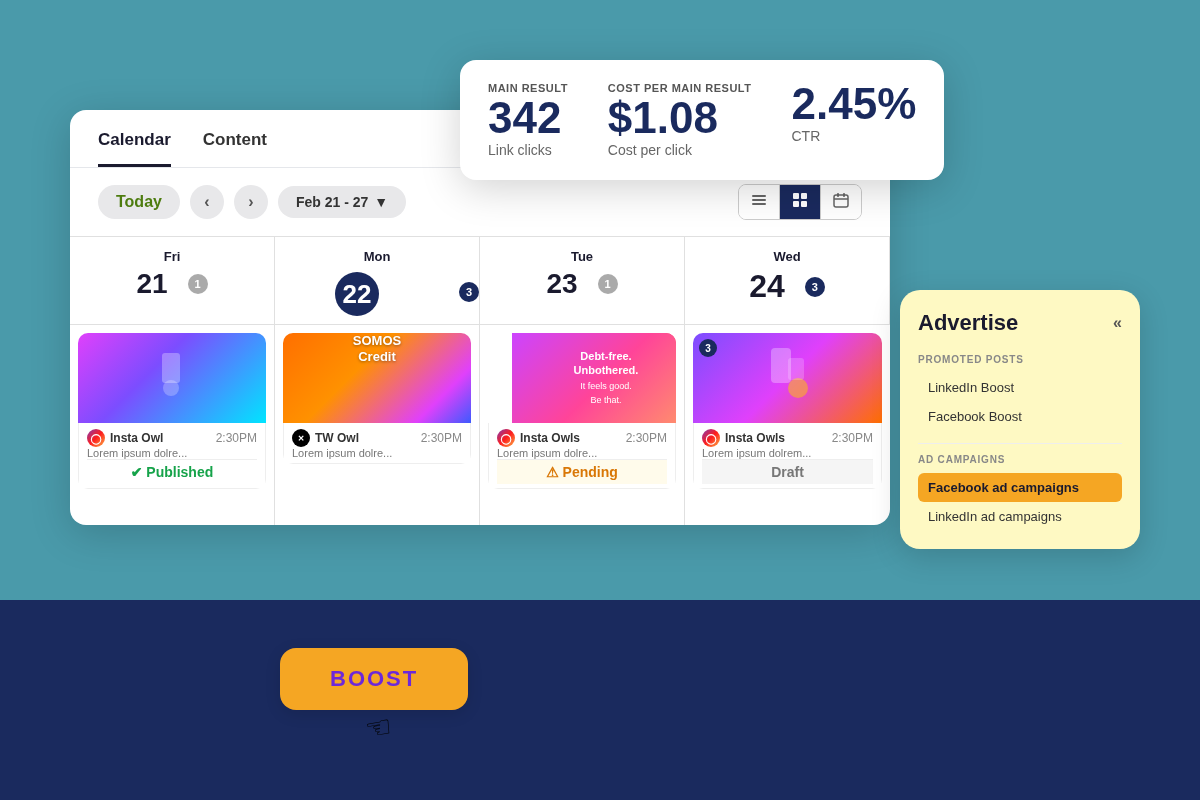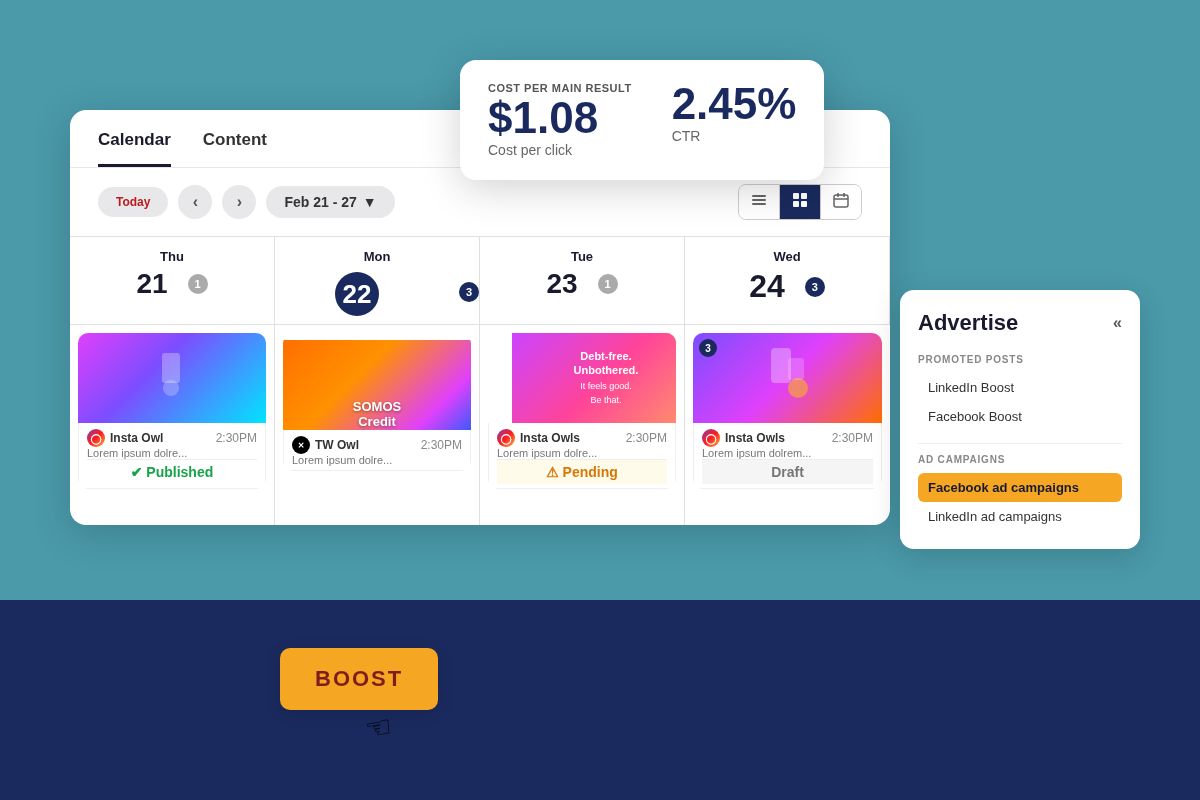--- a/index.html
+++ b/index.html
@@ -50,23 +50,23 @@
       display: flex;
       align-items: center;
       padding: 16px 28px;
       gap: 10px;
     }
     .btn-today {
       background: #e8e8ea;
       border: none;
       border-radius: 20px;
       padding: 8px 18px;
-      font-size: 12px;
+      font-size: 16px;
       font-weight: 600;
-      color: #b91c1c;
+      color: #4d7c0f;
       cursor: pointer;
     }
     .btn-nav {
       background: #e8e8ea;
       border: none;
       border-radius: 50%;
       width: 34px;
       height: 34px;
       font-size: 16px;
       cursor: pointer;
@@ -236,25 +236,24 @@
       align-items: center;
       justify-content: center;
       overflow: hidden;
       position: relative;
     }
     .thumb-somos {
       width: 100%;
       height: 90px;
       background: linear-gradient(135deg, #ff6f00 0%, #ff9100 40%, #e040fb 80%, #3d5afe 100%);
       display: flex;
-      align-items: flex-end;
+      align-items: flex-start;
       justify-content: center;
       overflow: hidden;
       position: relative;
-      margin-top: 7px;
     }
     .thumb-debt {
       width: 100%;
       height: 90px;
       background: linear-gradient(135deg, #e040fb 0%, #ff4081 50%, #ff6f00 100%);
       display: flex;
       align-items: center;
       justify-content: center;
       overflow: hidden;
       position: relative;
@@ -336,22 +335,22 @@
       line-height: 1;
       align-self: center;
     }
 
     
     .advertise-panel {
       position: absolute;
       top: 290px;
       right: 60px;
       width: 240px;
-      background: #ffffff;
-      border-radius: 14px;
+      background: #fef9c3;
+      border-radius: 20px;
       box-shadow: 0 8px 30px rgba(0,0,0,0.16);
       padding: 20px 18px 18px;
       z-index: 10;
     }
     .adv-header {
       display: flex;
       align-items: center;
       justify-content: space-between;
       margin-bottom: 18px;
     }
@@ -392,25 +391,25 @@
       margin: 12px 0 10px;
     }
 
     
     .boost-btn {
       position: absolute;
       bottom: 90px;
       left: 280px;
       background: #f5a623;
       border: none;
-      border-radius: 10px;
-      padding: 18px 35px;
+      border-radius: 16px;
+      padding: 18px 50px;
       font-size: 22px;
       font-weight: 900;
-      color: #7f1d1d;
+      color: #6d28d9;
       letter-spacing: 2px;
       cursor: pointer;
       z-index: 20;
       box-shadow: 0 4px 16px rgba(0,0,0,0.12);
     }
 
     
     .cursor {
       position: absolute;
       bottom: 55px;
@@ -442,20 +441,25 @@
 
     .check-icon { color: #16a34a; }
     .warn-icon { color: #d97706; }
   </style>
 </head>
 <body>
 
 <div class="bg-strip"></div>
 
 <div class="stats-card">
+  <div class="stat-block">
+    <span class="stat-label">MAIN RESULT</span>
+    <span class="stat-value">342</span>
+    <span class="stat-sub">Link clicks</span>
+  </div>
   <div class="stat-block">
     <span class="stat-label">COST PER MAIN RESULT</span>
     <span class="stat-value">$1.08</span>
     <span class="stat-sub">Cost per click</span>
   </div>
   <div class="stat-block">
     <span class="stat-ctr">2.45%</span>
     <span class="stat-sub">CTR</span>
   </div>
 </div>
@@ -499,21 +503,21 @@
           <rect x="4" y="1" width="2" height="4" rx="1" fill="#666"></rect>
           <rect x="10" y="1" width="2" height="4" rx="1" fill="#666"></rect>
         </svg>
       </button>
     </div>
   </div>
 
   <div class="cal-grid">
 
     <div class="cal-day-header">
-      <span class="day-name">Thu</span>
+      <span class="day-name">Fri</span>
       <div class="day-num-wrap">
         <span style="font-size:28px;font-weight:700;color:#1a1a2e;">21</span>
         <span class="day-count gray">1</span>
       </div>
     </div>
     <div class="cal-day-header">
       <span class="day-name">Mon</span>
       <div class="day-num-wrap">
         <span class="day-num highlighted">22</span>
         <span class="day-count">3</span>

